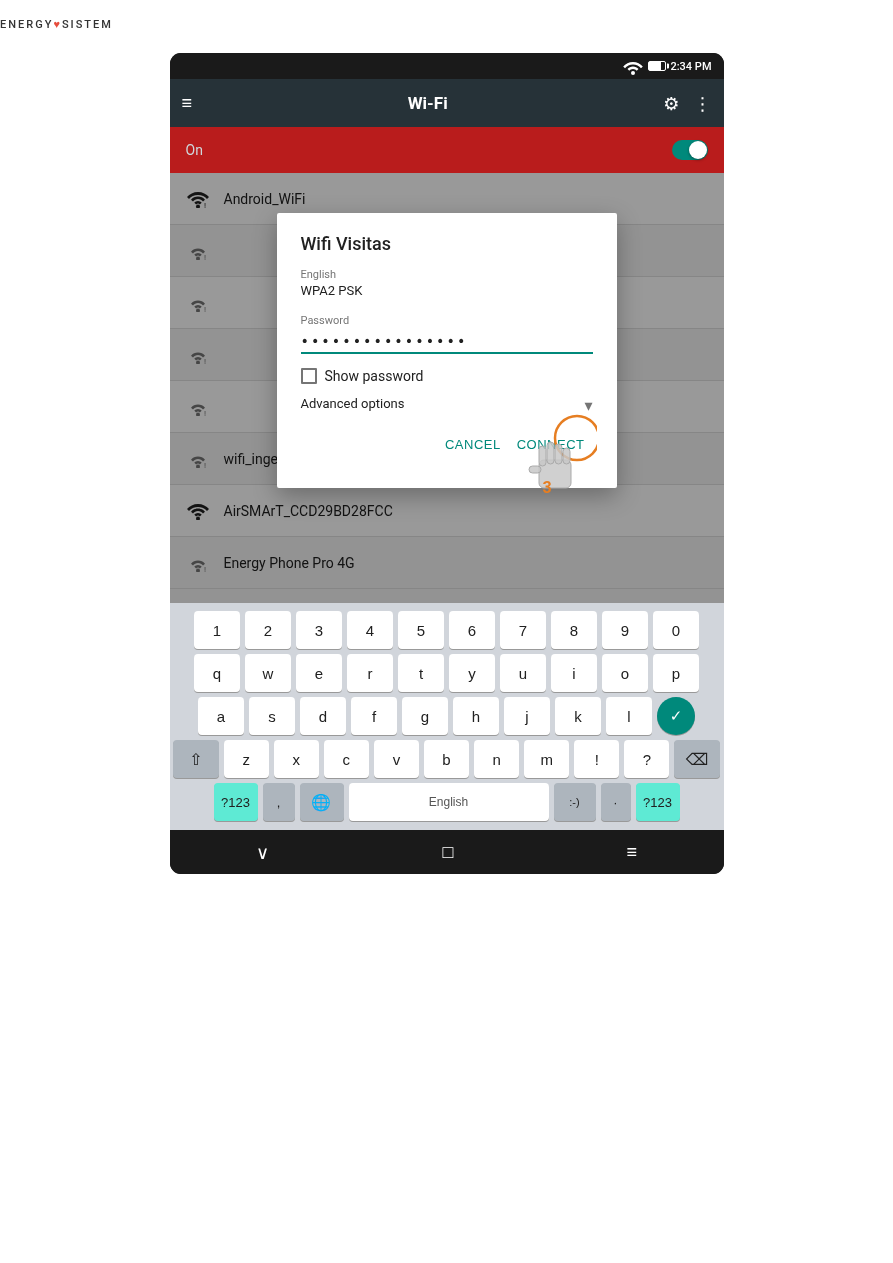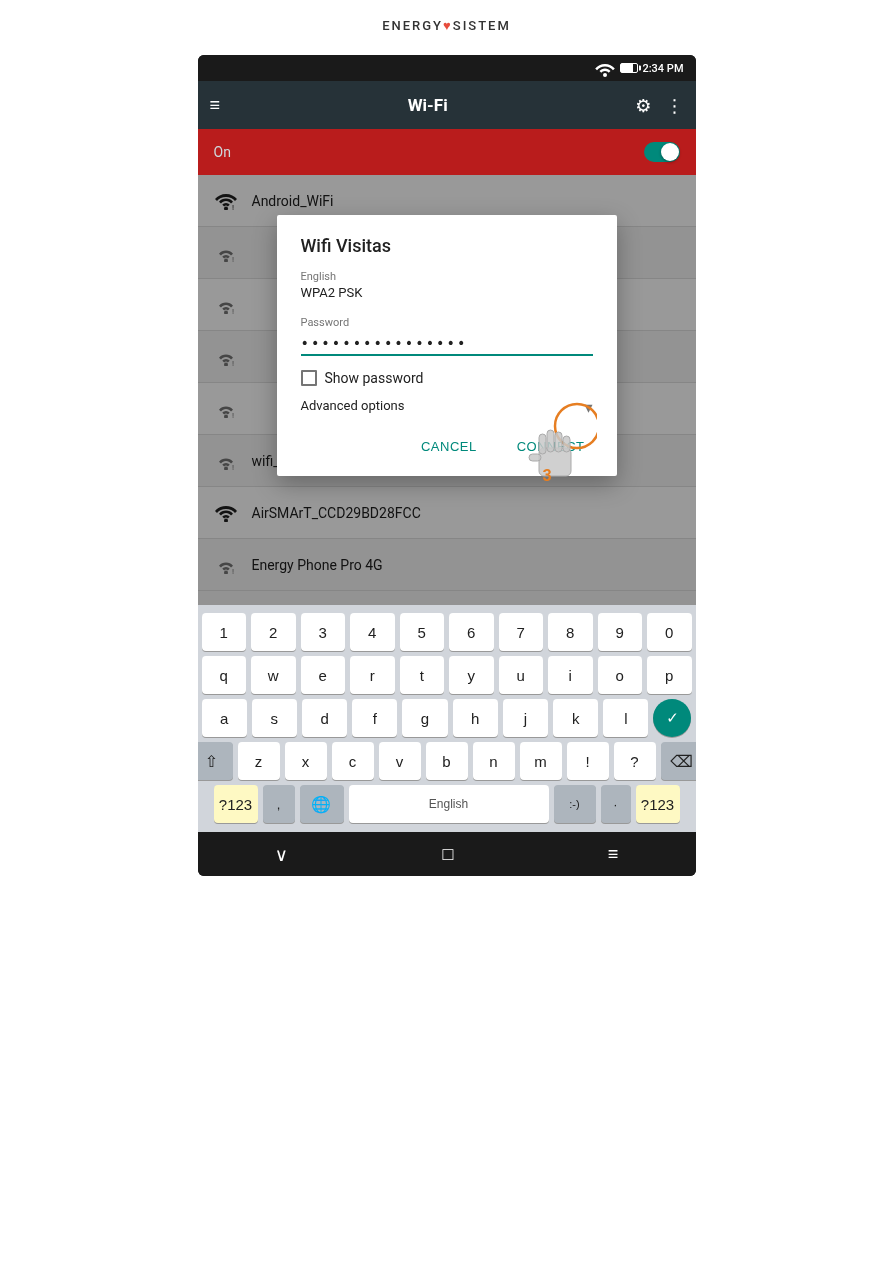--- a/index.html
+++ b/index.html
@@ -9,34 +9,33 @@
       background: #fff;
       font-family: 'Roboto', Arial, sans-serif;
       display: flex;
       flex-direction: column;
       align-items: center;
     }
 
     
     .brand-header {
       width: 100%;
-      text-align: center;
       padding: 18px 0 10px 0;
-      font-size: 13px;
+      font-size: 11px;
       letter-spacing: 2px;
       color: #333;
       font-weight: 500;
     }
 
     
     .device-frame {
-      width: 498px;
+      width: 554px;
       margin: 12px auto 0 auto;
       background: #1a1a1a;
-      border-radius: 6px;
+      border-radius: 11px;
       overflow: hidden;
       position: relative;
     }
 
     
     .status-bar {
       background: #1a1a1a;
       height: 26px;
       display: flex;
       align-items: center;
@@ -184,21 +183,21 @@
       justify-content: center;
       padding-top: 40px;
       z-index: 10;
     }
 
     
     .dialog {
       background: #fff;
       border-radius: 2px;
       width: 340px;
-      padding: 20px 24px 16px 24px;
+      padding: 20px 24px 30px 24px;
       box-shadow: 0 8px 24px rgba(0,0,0,0.3);
       position: relative;
     }
     .dialog-title {
       font-size: 18px;
       font-weight: 500;
       color: #212121;
       margin-bottom: 14px;
     }
     .field-label {
@@ -257,21 +256,21 @@
       font-size: 13px;
       color: #212121;
     }
     .chevron-down {
       color: #757575;
       font-size: 16px;
     }
     .dialog-actions {
       display: flex;
       justify-content: flex-end;
-      gap: 24px;
+      gap: 0;
       align-items: flex-start;
     }
     .btn-cancel {
       color: #00897b;
       font-size: 13px;
       font-weight: 500;
       letter-spacing: 0.5px;
       background: none;
       border: none;
       cursor: pointer;
@@ -353,22 +352,22 @@
     }
     .key-backspace {
       background: #adb5bd;
       font-size: 16px;
     }
     .key-shift {
       background: #adb5bd;
       font-size: 13px;
     }
     .key-sym {
-      background: #fef9c3;
-      font-size: 15px;
+      background: #5eead4;
+      font-size: 13px;
       min-width: 38px;
       max-width: 44px;
     }
     .key-globe {
       background: #adb5bd;
       font-size: 16px;
       min-width: 38px;
       max-width: 44px;
     }
 

